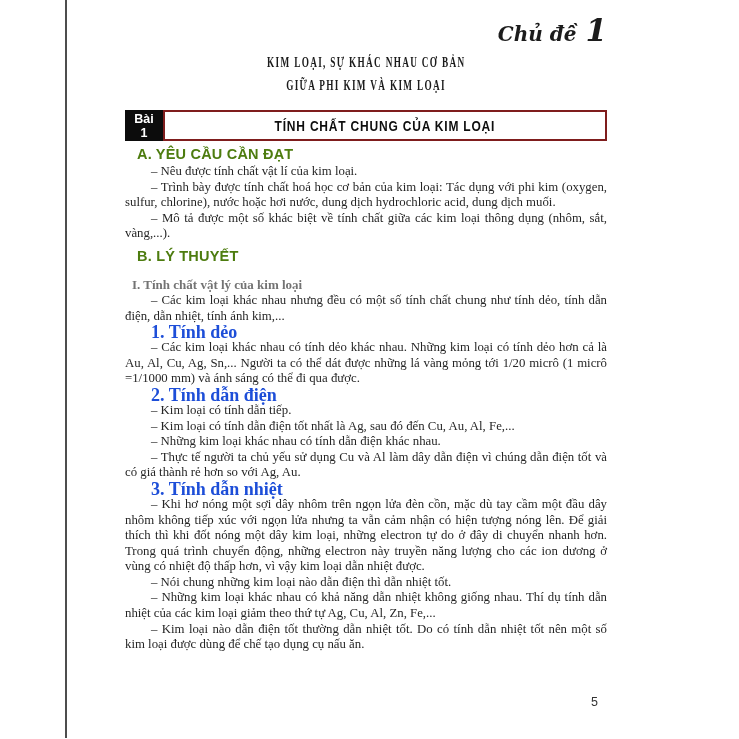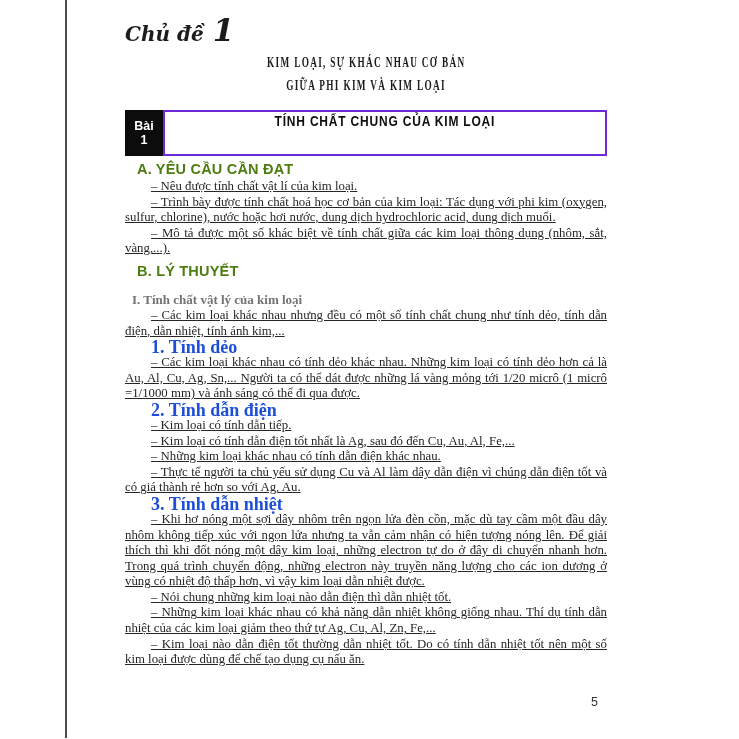--- a/index.html
+++ b/index.html
@@ -7,44 +7,44 @@
     position:relative; width:739px; height:739px; background:#ffffff;
     overflow:hidden; font-family:"Liberation Serif","DejaVu Serif",serif;
   }
   .edge-line {
     position:absolute; left:65px; top:0; width:1.6px; height:738px;
     background:#4d4d4d;
   }
   .content { position:absolute; left:125px; top:0; width:482px; color:#242424; }
 
   .chapter-script {
-    text-align:left; margin-top:15px; line-height:30px;
+    text-align:right; margin-top:15px; line-height:30px;
     font-family:"DejaVu Serif",serif; font-style:italic; font-weight:bold;
     font-size:20px; color:#1c1c1c;
   }
   .chapter-script .num { font-size:31px; padding-left:2px; }
 
   .chapter-title { text-align:center; font-weight:bold; font-size:14px; line-height:21px; color:#1b1b1b; }
   .chapter-title.first { margin-top:3px; }
   .chapter-title.second { margin-top:2px; }
   .chapter-title > span {
     display:inline-block; transform:scaleX(0.66); transform-origin:center;
     letter-spacing:2px; white-space:nowrap;
   }
 
-  .lesson-bar { display:flex; margin-top:14px; height:46px; }
+  .lesson-bar { display:flex; margin-top:14px; height:31px; }
   .lesson-badge {
     width:38px; background:#0c0c0c; color:#ffffff;
     font-family:"Liberation Sans","DejaVu Sans",sans-serif; font-weight:bold;
     font-size:12.5px; line-height:14px;
     display:flex; flex-direction:column; align-items:center; justify-content:center;
   }
   .lesson-title-box {
-    flex:1; border:2px solid #6d28d9;
-    display:flex; align-items:flex-start; justify-content:center;
+    flex:1; border:2px solid #7f1d1d;
+    display:flex; align-items:center; justify-content:center;
   }
   .lesson-title {
     display:inline-block; transform:scaleX(0.8); transform-origin:center;
     font-family:"Liberation Sans","DejaVu Sans",sans-serif; font-weight:bold;
     font-size:15px; letter-spacing:1px; white-space:nowrap; color:#0e0e0e;
   }
 
   .h-sans {
     font-family:"Liberation Sans","DejaVu Sans",sans-serif; font-weight:bold;
     font-size:14.5px; line-height:18px; margin:12px; letter-spacing:0.2px; color:#4d7c0f;
@@ -56,21 +56,21 @@
     font-weight:bold; font-size:13px; line-height:16px; margin:0;
     padding-left:7px; color:#737373;
   }
   .h-serif-l2 {
     font-weight:bold; font-size:18px; line-height:16px; margin:0;
     text-indent:26px; color:#1d4ed8;
   }
 
   p.body {
     margin:0; font-size:12.8px; line-height:15.6px; text-align:justify;
-    text-indent:26px; color:#262626;text-decoration:underline;
+    text-indent:26px; color:#262626;
   }
 
   .page-number {
     position:absolute; left:591px; top:695px;
     font-family:"Liberation Sans","DejaVu Sans",sans-serif;
     font-size:12.5px; color:#333333;
   }
 </style>
 </head>
 <body>

